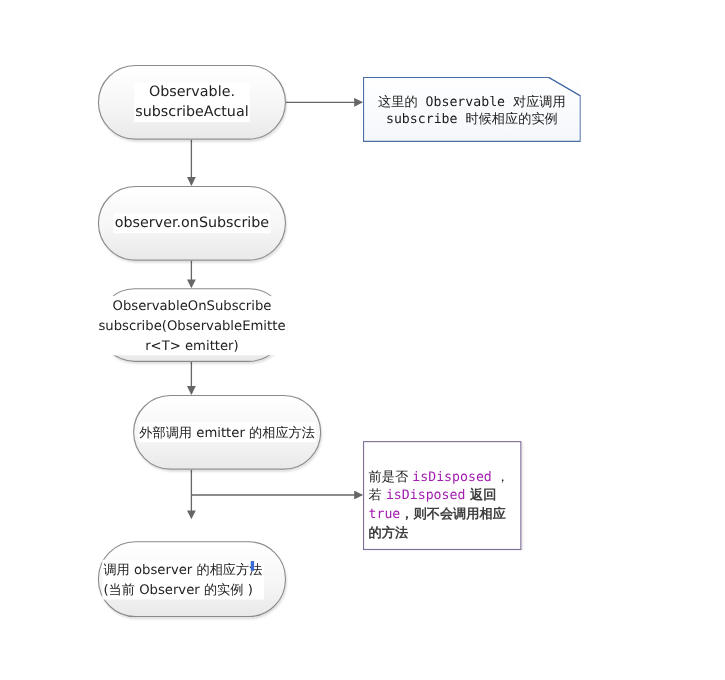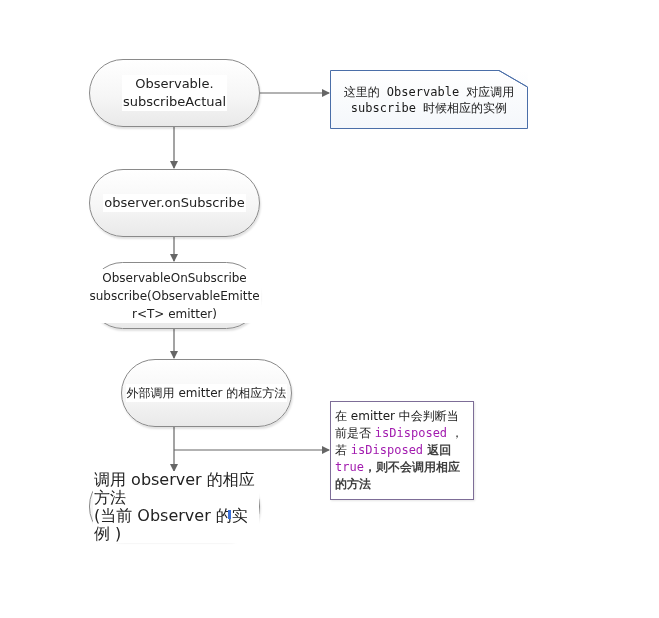--- a/index.html
+++ b/index.html
@@ -149,26 +149,26 @@
 
   <div class="terminal" style="left:89px; top:169px; width:171px; height:68px;">
     <span class="label">observer.onSubscribe</span>
   </div>
 
   <div class="terminal" style="left:89px; top:359px; width:171px; height:68px; font-size:12px;margin-left:32px;">
     <span class="label">外部调用 emitter 的相应方法</span>
   </div>
 
   <div class="process" style="left:330px; top:401px; width:144px; height:99px;">
-    <span>在  emitter 中会判断当</span><br>
+    <br>
     <span>前是否 </span><span class="code">isDisposed</span><span> ，</span><br>
     <span>若 </span><span class="code">isDisposed</span><span class="strong-red"> 返回</span><br>
     <span class="code">true</span><span class="strong-red">，则不会调用相应的方法</span>
   </div>
 
-  <div class="terminal left-align" style="left:89px; top:472px; width:171px; height:69px; font-size:16px;">
+  <div class="terminal left-align" style="left:89px; top:492px; width:171px; height:69px; font-size:12px;">
     <span class="label">调用 observer  的相应方法
 (当前 Observer 的实例 )</span>
   </div>
 
   <div class="caret" style="left:228px; top:510px;"></div>
 
 </div>
 
 </body></html>

